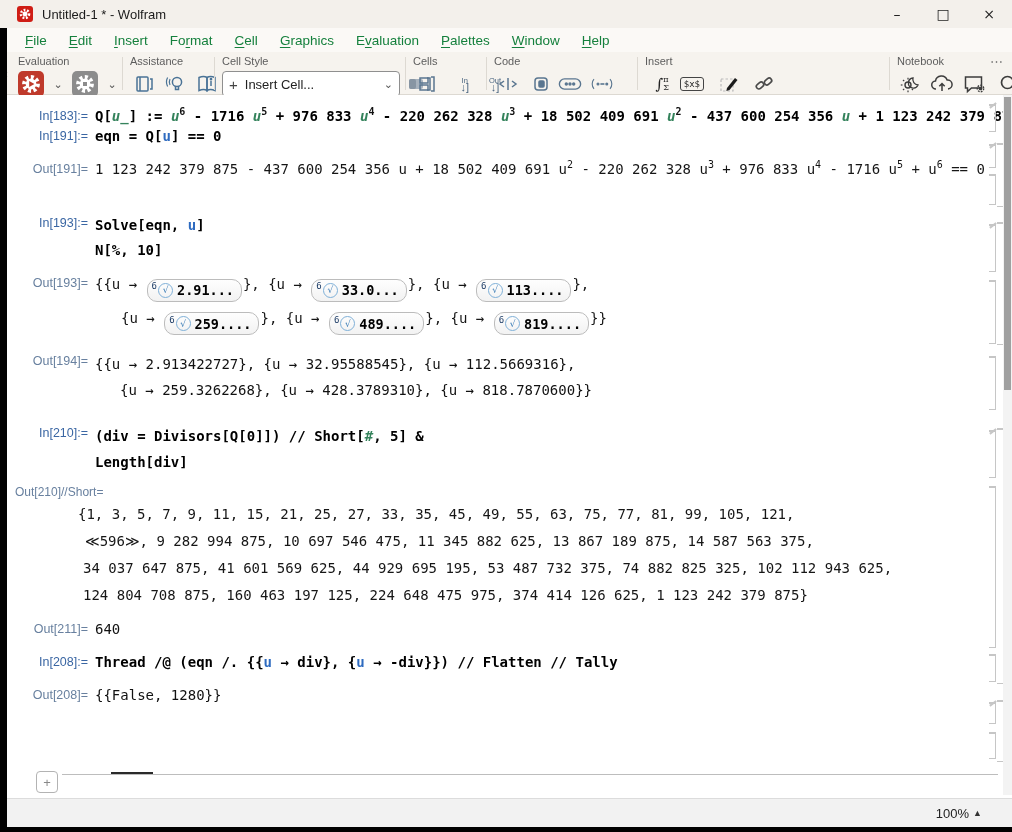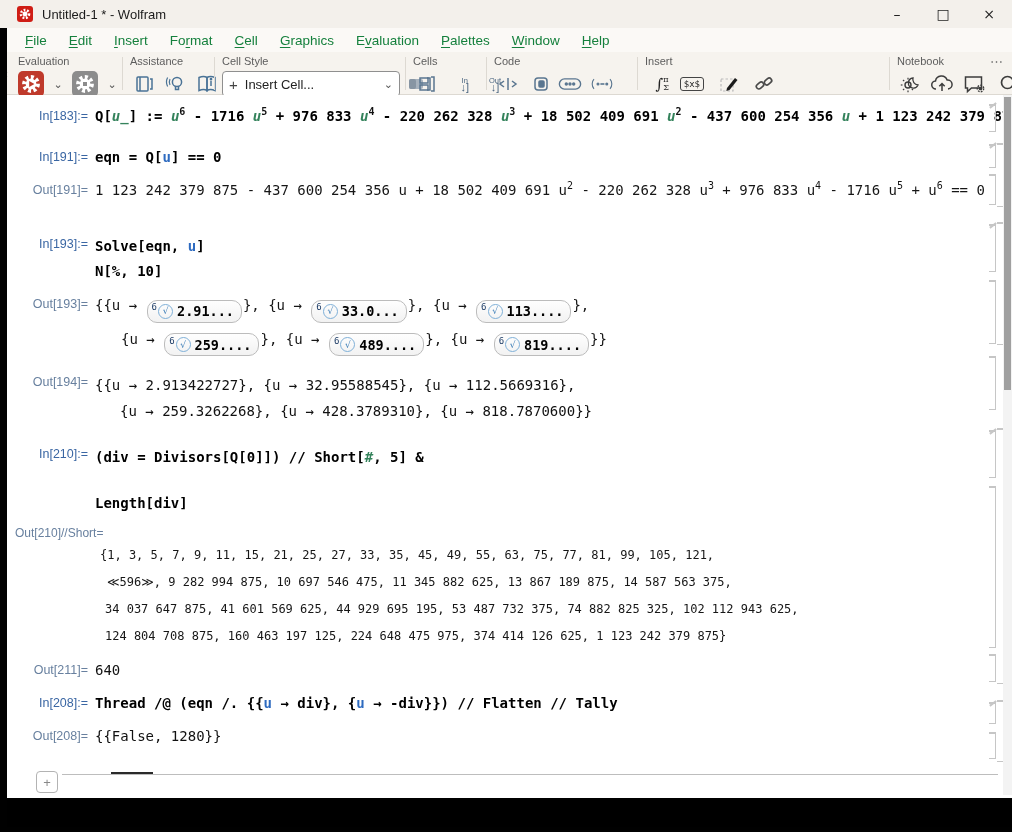--- a/index.html
+++ b/index.html
@@ -50,22 +50,22 @@
   .lbl.in{color:#3a66a3;} .lbl.out{color:#68809f;}
   .code{flex:1;font-family:"DejaVu Sans Mono","DejaVu Sans",monospace;font-size:14px;color:#111;}
   .cl{line-height:20px;white-space:nowrap;}
   .tk-b{font-weight:700;color:#000;}
   .tk-sym{font-weight:700;color:#2e6bc0;}
   .tk-pat{font-weight:700;font-style:italic;color:#35835c;}
   .tk-p{color:#161616;}
   sup.tk-bsup{font-weight:700;font-size:10px;line-height:0;}
   sup.tk-psup{font-size:10px;line-height:0;}
   .shortlbl{font-size:12px;color:#68809f;margin-left:8px;line-height:18px;}
-  .shortblock{font-family:"DejaVu Sans Mono","DejaVu Sans",monospace;font-size:12px;color:#161616;
-    padding-left:93px;}
+  .shortblock{font-family:"DejaVu Sans Mono","DejaVu Sans",monospace;font-size:14px;color:#161616;
+    padding-left:71px;}
   .shortblock .cl{line-height:27px;}
 
   .rootbox{display:inline-flex;align-items:center;height:21px;border:1px solid #bcbcbc;border-radius:10px;
     background:linear-gradient(#fefefe,#f2f2f2);padding:0 7px 0 4px;margin:0 1px;vertical-align:-4px;}
   .rsup{font-size:9px;color:#1d3c66;line-height:0;margin-right:1px;transform:translateY(-4px);}
   .rcirc{width:13px;height:13px;border:1.4px solid #7fb0d8;border-radius:50%;color:#3e7fb8;font-size:9px;
     display:inline-flex;align-items:center;justify-content:center;margin-right:4px;flex:none;
     font-family:"DejaVu Sans",sans-serif;}
   .rval{font-weight:600;font-size:13.5px;color:#000;}
 
@@ -340,21 +340,21 @@
 
   <div class="content">
 
     <div class="row" style="margin-top:11px;">
       <div class="lbl in">In[183]:=</div>
       <div class="code">
           <div class="cl"><span class="tk-b">Q[</span><span class="tk-pat">u_</span><span class="tk-b">] := </span><span class="tk-pat">u</span><sup class="tk-bsup">6</sup><span class="tk-b"> - 1716 </span><span class="tk-pat">u</span><sup class="tk-bsup">5</sup><span class="tk-b"> + 976 833 </span><span class="tk-pat">u</span><sup class="tk-bsup">4</sup><span class="tk-b"> - 220 262 328 </span><span class="tk-pat">u</span><sup class="tk-bsup">3</sup><span class="tk-b"> + 18 502 409 691 </span><span class="tk-pat">u</span><sup class="tk-bsup">2</sup><span class="tk-b"> - 437 600 254 356 </span><span class="tk-pat">u</span><span class="tk-b"> + 1 123 242 379 875</span></div>
         </div>
     </div>
 
-    <div class="row" style="margin-top:21px;justify-content:flex-end;">
+    <div class="row" style="justify-content:flex-end;">
       <div class="lbl in">In[191]:=</div>
       <div class="code">
           <div class="cl"><span class="tk-b">eqn = Q[</span><span class="tk-sym">u</span><span class="tk-b">] == 0</span></div>
         </div>
     </div>
 
     <div class="row" style="margin-top:13px;">
       <div class="lbl out">Out[191]=</div>
       <div class="code">
           <div class="cl"><span class="tk-p">1 123 242 379 875 - 437 600 254 356 u + 18 502 409 691 u</span><sup class="tk-psup">2</sup><span class="tk-p"> - 220 262 328 u</span><sup class="tk-psup">3</sup><span class="tk-p"> + 976 833 u</span><sup class="tk-psup">4</sup><span class="tk-p"> - 1716 u</span><sup class="tk-psup">5</sup><span class="tk-p"> + u</span><sup class="tk-psup">6</sup><span class="tk-p"> == 0</span></div>
@@ -406,21 +406,21 @@
       <div class="code">
         <div class="cl" style="line-height:26px;">{{u → 2.913422727}, {u → 32.95588545}, {u → 112.5669316},</div>
         <div class="cl" style="line-height:26px;margin-left:25px;">{u → 259.3262268}, {u → 428.3789310}, {u → 818.7870600}}</div>
       </div>
     </div>
 
     <div class="row" style="margin-top:20px;">
       <div class="lbl in">In[210]:=</div>
       <div class="code">
         <div class="cl" style="line-height:26px;"><span class="tk-b">(div = Divisors[Q[0]]) // Short[</span><span class="tk-pat">#</span><span class="tk-b">, 5] &amp;</span></div>
-        <div class="cl" style="line-height:26px;margin-top:20px;"><span class="tk-b">Length[div]</span></div>
+        <div class="cl" style="line-height:26px;"><span class="tk-b">Length[div]</span></div>
       </div>
     </div>
 
     <div class="shortlbl" style="margin-top:8px;">Out[210]//Short=</div>
     <div class="shortblock">
       <div class="cl">{1, 3, 5, 7, 9, 11, 15, 21, 25, 27, 33, 35, 45, 49, 55, 63, 75, 77, 81, 99, 105, 121,</div>
       <div class="cl" style="margin-left:7px;">≪596≫, 9 282 994 875, 10 697 546 475, 11 345 882 625, 13 867 189 875, 14 587 563 375,</div>
       <div class="cl" style="margin-left:5px;">34 037 647 875, 41 601 569 625, 44 929 695 195, 53 487 732 375, 74 882 825 325, 102 112 943 625,</div>
       <div class="cl" style="margin-left:5px;">124 804 708 875, 160 463 197 125, 224 648 475 975, 374 414 126 625, 1 123 242 379 875}</div>
     </div>
@@ -481,16 +481,22 @@
       <div class="plusbtn">+</div>
       <div class="insline"></div>
       <div class="insmark"></div>
     </div>
 
     <div class="scrollbar">
       <div class="scrollthumb"></div>
     </div>
   </div>
 
+  <div class="statusbar">
+    <div class="zoomctl">
+      <span>100%</span>
+      <span class="arrow">▲</span>
+    </div>
+  </div>
 
   <div class="edge-left"></div>
   <div class="edge-bottom"></div>
 </div>
 
 </body></html>

